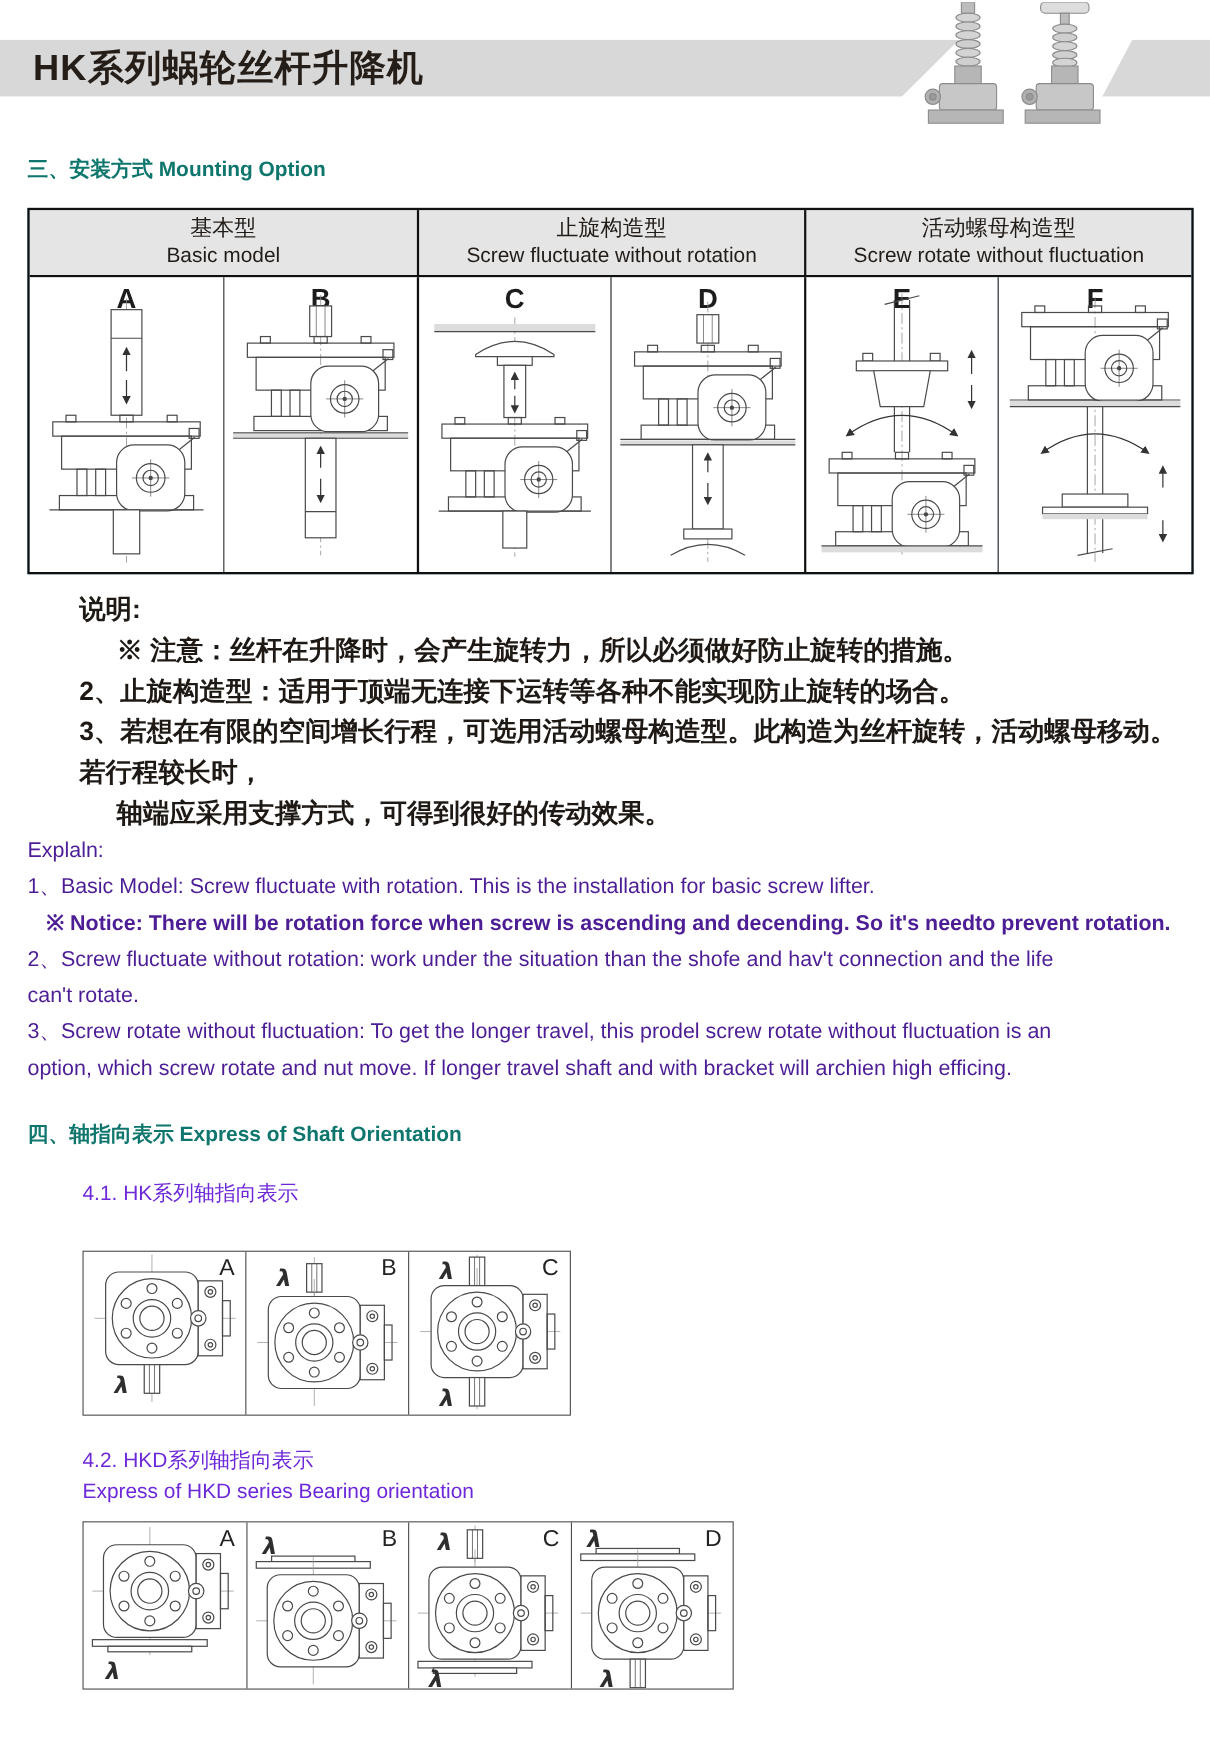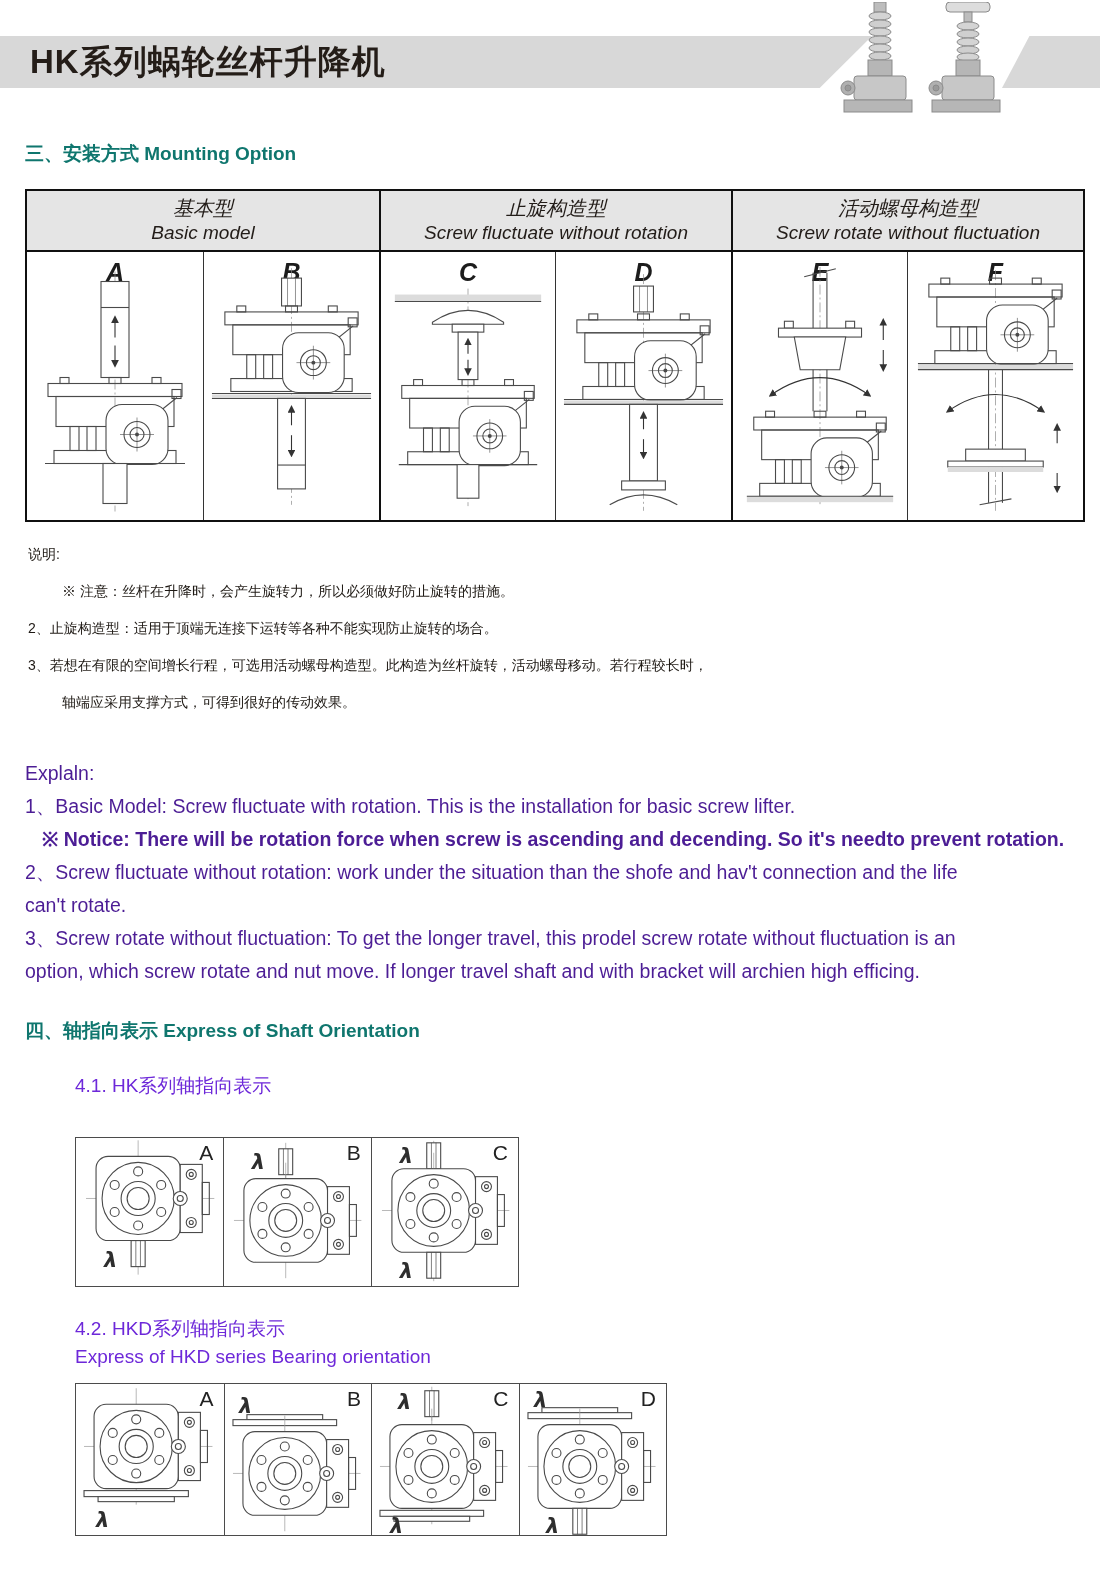--- a/index.html
+++ b/index.html
@@ -26,37 +26,37 @@
   .jacks { position:absolute; left:828px; top:2px; width:192px; height:120px; z-index:2; }
 
   
   .secthead { position:absolute; left:25px; font-size:19px; font-weight:700; color:#0f766e; }
   #sect3-head { top:141px; }
   #sect4-head { top:1018px; }
 
   
   .mtable {
     position:absolute; left:25px; top:189px; width:1060px;
-    border:2.5px solid #101010; background:#0c4a6e;font-style:italic;
+    border:2.5px solid #101010; background:#0c4a6e;
   }
   .mhead { display:grid; grid-template-columns:repeat(3,1fr); background:#e5e5e5; border-bottom:2px solid #101010; }
   .ghcell { text-align:center; padding:4px 2px 5px 2px; }
   .ghcell + .ghcell { border-left:2px solid #101010; }
   .ghcn { font-size:20px; font-weight:500; line-height:26px; }
   .ghen { font-size:19px; font-weight:500; line-height:24px; }
   .mbody { display:grid; grid-template-columns:repeat(6,1fr); }
   .mcell { height:268px; position:relative; background:#fff; }
   .mcell + .mcell { border-left:1px solid #333; }
   .mcell:nth-child(3), .mcell:nth-child(5) { border-left:2px solid #101010; }
   .mletter { text-align:center; margin-top:6px; font-size:25px; font-weight:600; color:#1c1c1c; }
   .mcell svg { position:absolute; left:0; top:0; width:100%; height:100%; }
 
   
   .notes-cn { position:absolute; left:28px; top:536px; width:1056px; }
-  .cnline { font-size:14px; line-height:37px; font-weight:400; color:#1e1914; }
+  .cnline { font-size:24px; line-height:37px; font-weight:700; color:#1e1914;margin-left:44px; }
   .cnline.ind { padding-left:34px; }
   .notes-en { position:absolute; left:25px; top:757px; width:1062px; }
   .enline { font-size:19.5px; line-height:33px; font-weight:400; color:#4c1d95; }
   .enline.ind { padding-left:17px;font-weight:bold; }
 
   
   .subhead { position:absolute; left:75px; font-size:19px; line-height:28px; font-weight:500; color:#6d28d9; }
   #hk-title-cn  { top:1072px; }
   #hk-title-en  { top:1100px;margin-top:33px; }
   #hkd-title-cn { top:1315px; }

